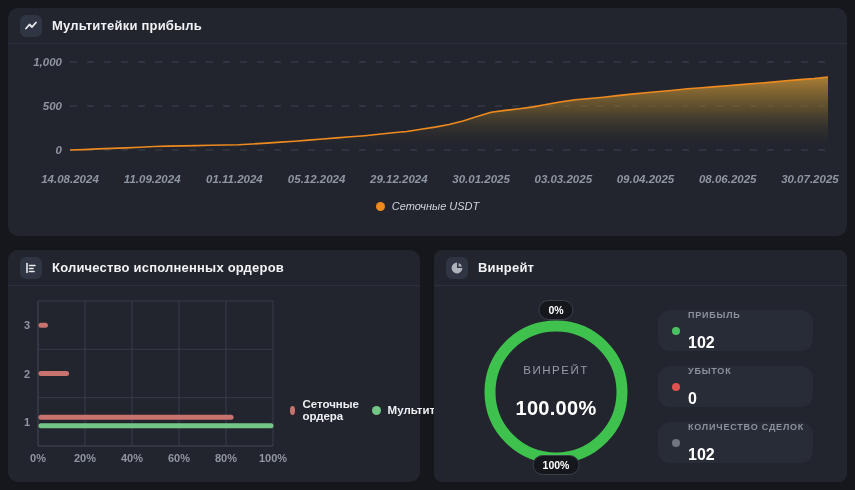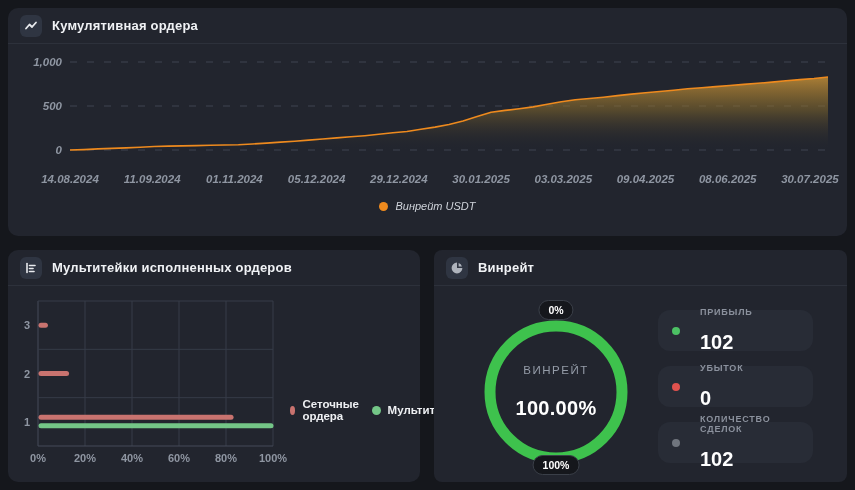--- a/index.html
+++ b/index.html
@@ -89,44 +89,44 @@
   #winrate-stats {
     position: absolute; left: 224px; top: 24px;
     width: 155px;
     display: flex; flex-direction: column; gap: 15px;
   }
   .stat-card {
     background: #282c36;
     border-radius: 12px;
     height: 41px;
     display: flex; align-items: center;
-    padding-left: 14px; gap: 20px;
+    padding-left: 14px; gap: 8px;
   }
   .stat-dot { width: 8px; height: 8px; border-radius: 50%; flex: 0 0 auto; }
   .stat-label {
     color: #8b919d; font-size: 9px; font-weight: bold;
     letter-spacing: 0.8px; text-transform: uppercase;
   }
-  .stat-value { color: #ffffff; font-size: 20px; font-weight: bold; margin-top: 14px; }
+  .stat-value { color: #ffffff; font-size: 16px; font-weight: bold; margin-top: 14px; }
 
   svg text {
     font-family: "Liberation Sans", sans-serif;
   }
 </style>
 </head>
 <body>
 
 <div class="panel" id="panel-cumulative">
   <div class="panel-header">
     <span class="icon-box">
       <svg width="14" height="14" viewBox="0 0 14 14">
         <polyline points="2,9.5 5.5,5.5 8,8 12,3.5" fill="none" stroke="#e8eaee" stroke-width="1.8" stroke-linecap="round" stroke-linejoin="round"></polyline>
       </svg>
     </span>
-    <span class="panel-title">Кумулятивная ордера</span>
+    <span class="panel-title">Мультитейки прибыль</span>
   </div>
   <div class="panel-body" id="cum-body">
     <svg id="cum-chart" width="823" height="142">
         <defs>
           <linearGradient id="areaGrad" x1="0" y1="12" x2="0" y2="100" gradientUnits="userSpaceOnUse">
             <stop offset="0" stop-color="#e7a43c" stop-opacity="0.95"></stop>
             <stop offset="0.55" stop-color="#8a6d2c" stop-opacity="0.5"></stop>
             <stop offset="1" stop-color="#22252e" stop-opacity="0"></stop>
           </linearGradient>
         </defs>
@@ -144,36 +144,36 @@
         <text x="300.6377440347071" y="133" text-anchor="middle" fill="#8f96a2" font-size="11.5" font-weight="bold">05.12.2024</text>
         <text x="382.8503253796095" y="133" text-anchor="middle" fill="#8f96a2" font-size="11.5" font-weight="bold">29.12.2024</text>
         <text x="465.0629067245119" y="133" text-anchor="middle" fill="#8f96a2" font-size="11.5" font-weight="bold">30.01.2025</text>
         <text x="547.2754880694142" y="133" text-anchor="middle" fill="#8f96a2" font-size="11.5" font-weight="bold">03.03.2025</text>
         <text x="629.4880694143167" y="133" text-anchor="middle" fill="#8f96a2" font-size="11.5" font-weight="bold">09.04.2025</text>
         <text x="711.700650759219" y="133" text-anchor="middle" fill="#8f96a2" font-size="11.5" font-weight="bold">08.06.2025</text>
         <text x="793.9132321041213" y="133" text-anchor="middle" fill="#8f96a2" font-size="11.5" font-weight="bold">30.07.2025</text>
       </svg>
     <div class="chart-legend">
       <span class="legend-dot" style="background: rgb(238, 138, 30);"></span>
-      <span class="legend-text">Винрейт USDT</span>
+      <span class="legend-text">Сеточные USDT</span>
     </div>
   </div>
 </div>
 
 <div class="panel" id="panel-orders">
   <div class="panel-header">
     <span class="icon-box">
       <svg width="14" height="14" viewBox="0 0 14 14">
         <line x1="3" y1="2.5" x2="3" y2="11.5" stroke="#e8eaee" stroke-width="1.6" stroke-linecap="round"></line>
         <line x1="5.5" y1="4.5" x2="11" y2="4.5" stroke="#e8eaee" stroke-width="1.6" stroke-linecap="round"></line>
         <line x1="5.5" y1="7.5" x2="9" y2="7.5" stroke="#e8eaee" stroke-width="1.6" stroke-linecap="round"></line>
         <line x1="5.5" y1="10.5" x2="10" y2="10.5" stroke="#e8eaee" stroke-width="1.6" stroke-linecap="round"></line>
       </svg>
     </span>
-    <span class="panel-title">Мультитейки исполненных ордеров</span>
+    <span class="panel-title">Количество исполненных ордеров</span>
   </div>
   <div class="panel-body" id="orders-body">
     <svg id="orders-chart" width="280" height="180">
         <line x1="22" y1="7" x2="22" y2="152" stroke="#454b59" stroke-width="1"></line>
         <text x="22" y="168" text-anchor="middle" fill="#8f96a2" font-size="11" font-weight="bold">0%</text>
         <line x1="69" y1="7" x2="69" y2="152" stroke="#363c48" stroke-width="1"></line>
         <text x="69" y="168" text-anchor="middle" fill="#8f96a2" font-size="11" font-weight="bold">20%</text>
         <line x1="116" y1="7" x2="116" y2="152" stroke="#363c48" stroke-width="1"></line>
         <text x="116" y="168" text-anchor="middle" fill="#8f96a2" font-size="11" font-weight="bold">40%</text>
         <line x1="163" y1="7" x2="163" y2="152" stroke="#363c48" stroke-width="1"></line>

